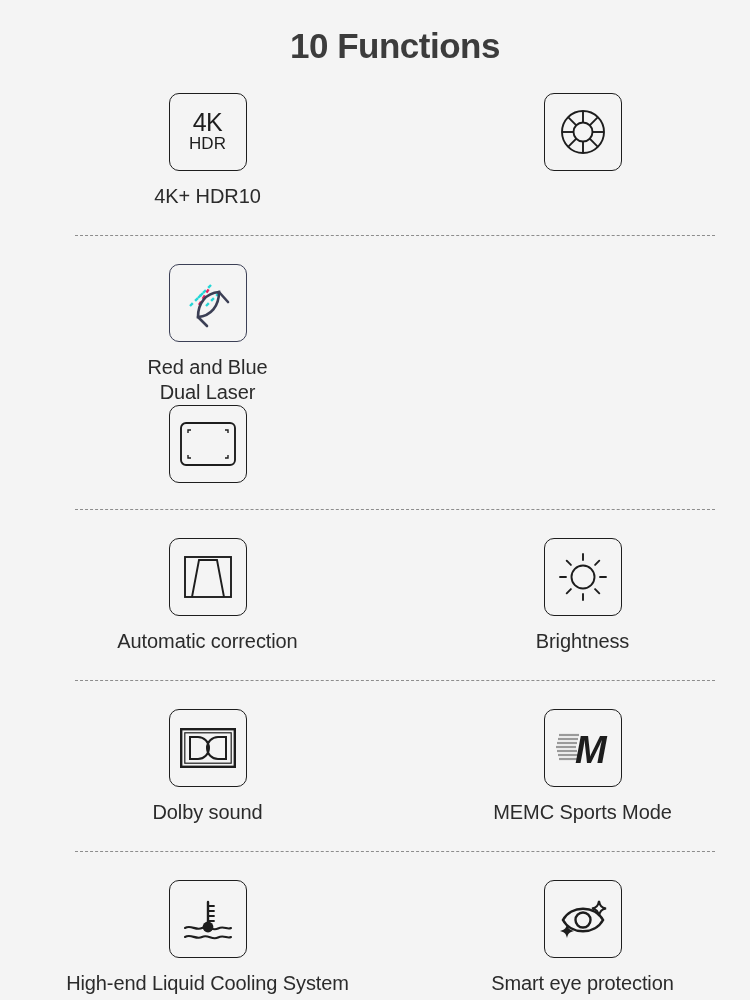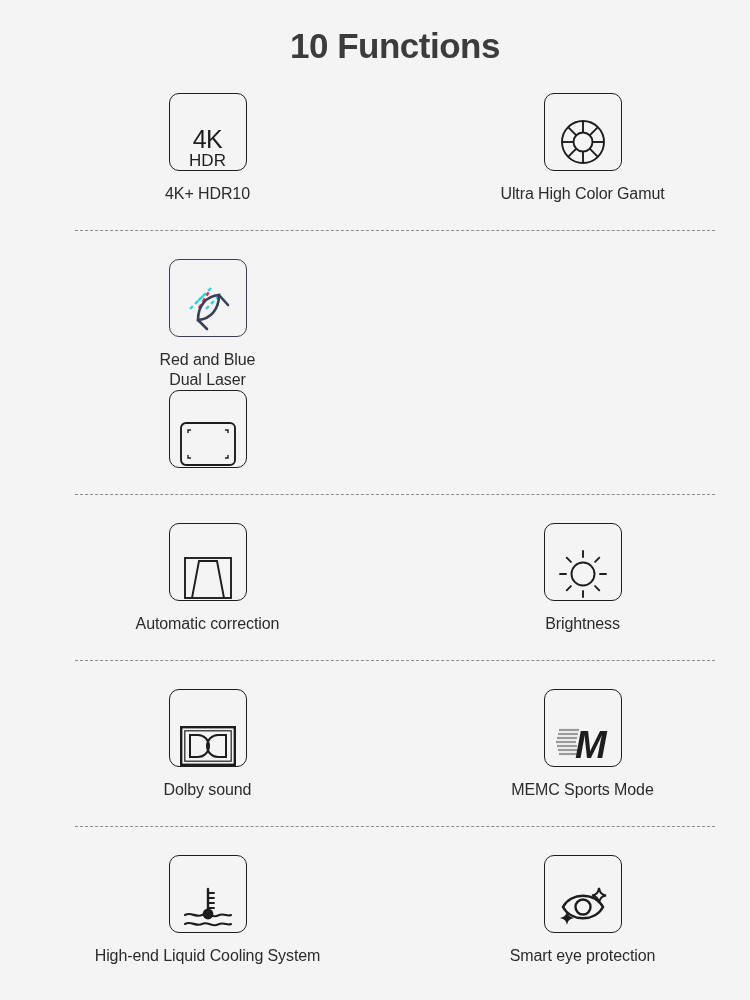--- a/index.html
+++ b/index.html
@@ -46,33 +46,33 @@
     align-items: center;
     justify-content: flex-start;
   }
   .icon-box {
     width: 78px;
     height: 78px;
     border: 1.7px solid #1d1d1d;
     border-radius: 10px;
     background: #f4f4f4;
     display: flex;
-    align-items: flex-end;
+    align-items: center;
     justify-content: center;
     box-sizing: border-box;
   }
   .icon-box.navy {
     border-color: #3b3f55;
   }
   .icon-box svg {
     display: block;
   }
   .label {
     margin-top: 13px;
-    font-size: 16px;
+    font-size: 20px;
     line-height: 1.25;
     text-align: center;
     color: #2b2b2b;
     letter-spacing: -0.1px;
     white-space: pre-line;
   }
   .divider {
     height: 0;
     border-top: 1.4px dashed #8d8d8d;
     margin: 0 55px;
@@ -122,21 +122,20 @@
             <line x1="28" y1="7" x2="28" y2="18.5"></line>
             <line x1="28" y1="37.5" x2="28" y2="49"></line>
             <line x1="7" y1="28" x2="18.5" y2="28"></line>
             <line x1="37.5" y1="28" x2="49" y2="28"></line>
             <line x1="13.1" y1="13.1" x2="21.3" y2="21.3"></line>
             <line x1="34.7" y1="34.7" x2="42.9" y2="42.9"></line>
             <line x1="42.9" y1="13.1" x2="34.7" y2="21.3"></line>
             <line x1="21.3" y1="34.7" x2="13.1" y2="42.9"></line>
           </svg>
         </div>
-        <div class="label">Ultra High Color Gamut</div>
       </div>
     </div>
 
     <div class="divider" style="margin-top:26px;"></div>
 
     <div class="feature-row row-pad-top" style="padding-top:28px;flex-direction:column;">
       <div class="feature-cell">
         <div class="icon-box navy">
           <svg width="60" height="60" viewBox="0 0 60 60" fill="none">
             <g stroke="#25d6d6" stroke-width="2.4" stroke-linecap="butt" stroke-dasharray="4 3.2">

